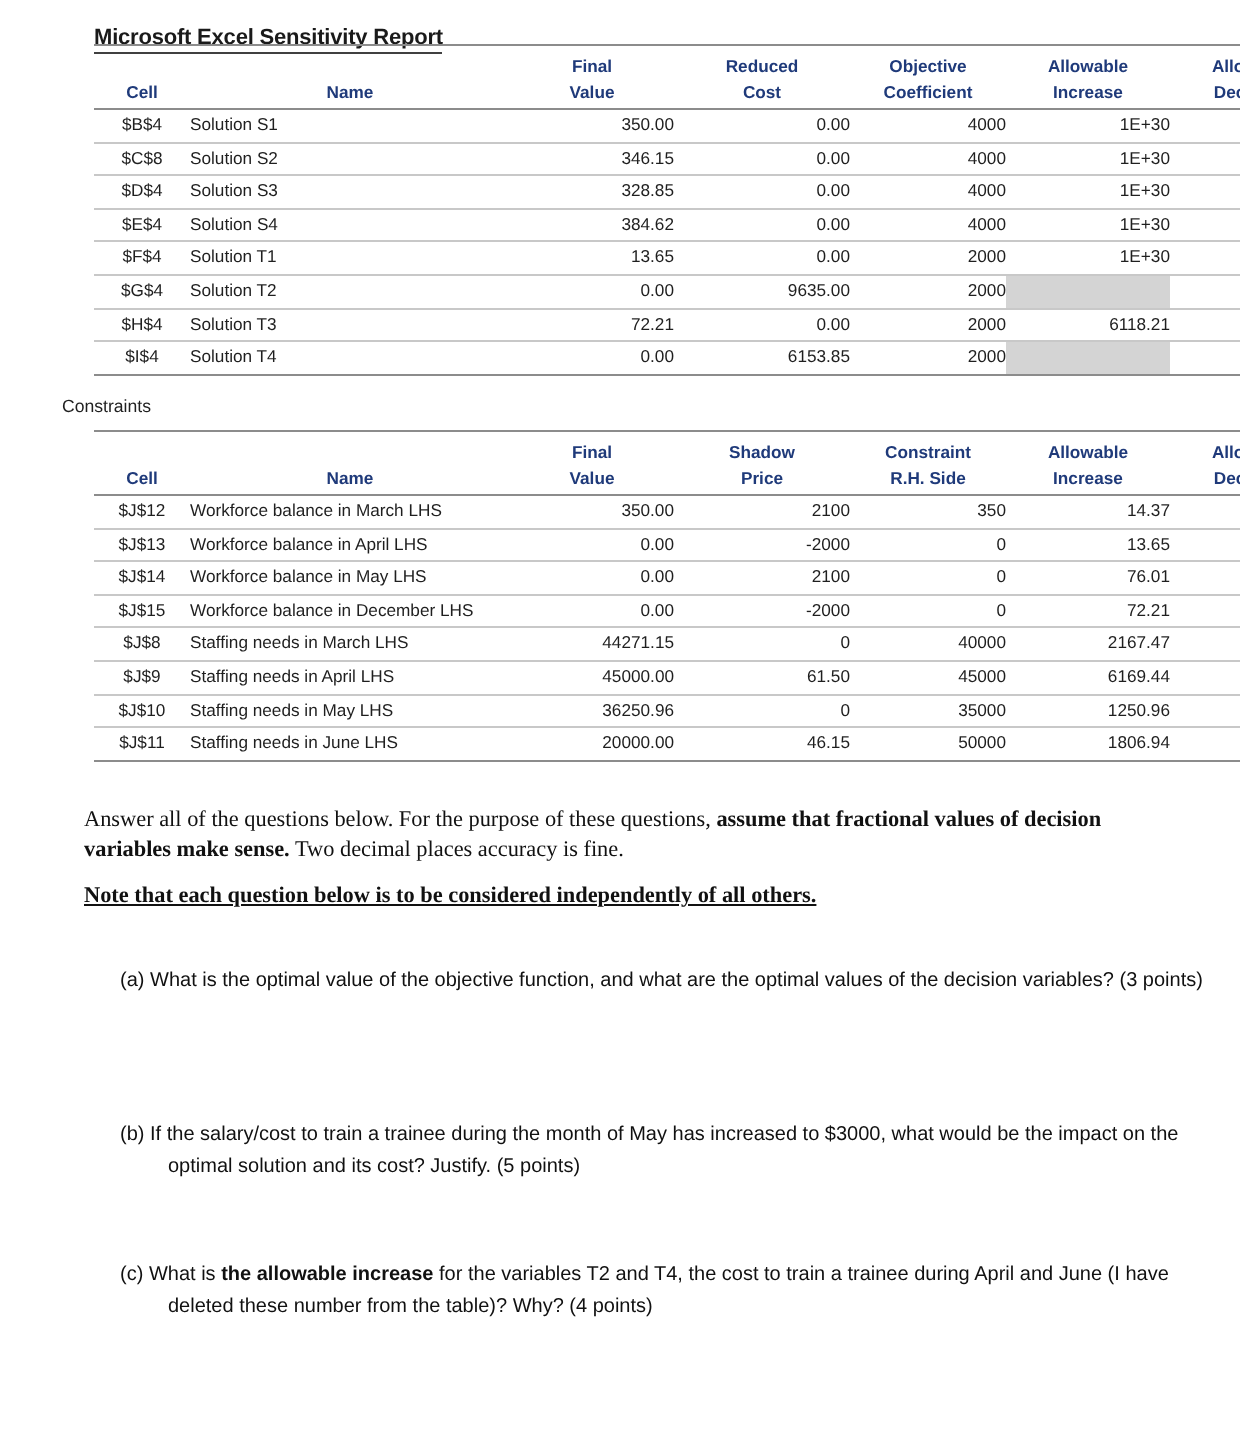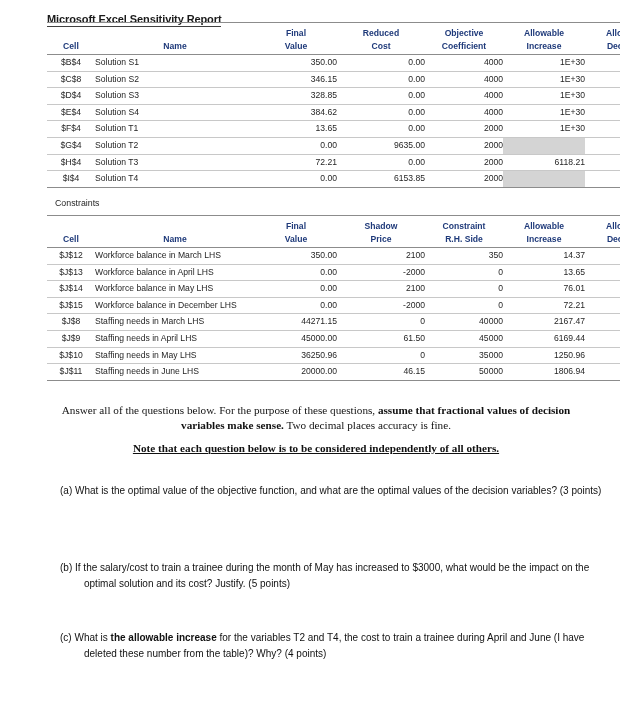--- a/index.html
+++ b/index.html
@@ -104,36 +104,36 @@
     text-align: right;
     padding-right: 12px;
   }
   td.blanked {
     background: #d4d4d4;
   }
 
   
   .section-caption {
     position: absolute;
-    left: 55px;
+    left: 31px;
     top: 198px;
     font-size: 8.8px;
     color: #1f1f1f;
   }
 
   
   .prose {
     position: absolute;
     left: 42px;
     width: 548px;
     font-family: "Liberation Serif", serif;
     font-size: 11.2px;
     line-height: 15.2px;
     color: #111111;
-    text-align: center;
+    text-align: left;
   }
   #intro-paragraph { top: 403px; }
   #note-line {
     top: 441px;
     font-weight: bold;
     text-decoration: underline;
   }
   .prose b { font-weight: bold; }
 
   .question {

